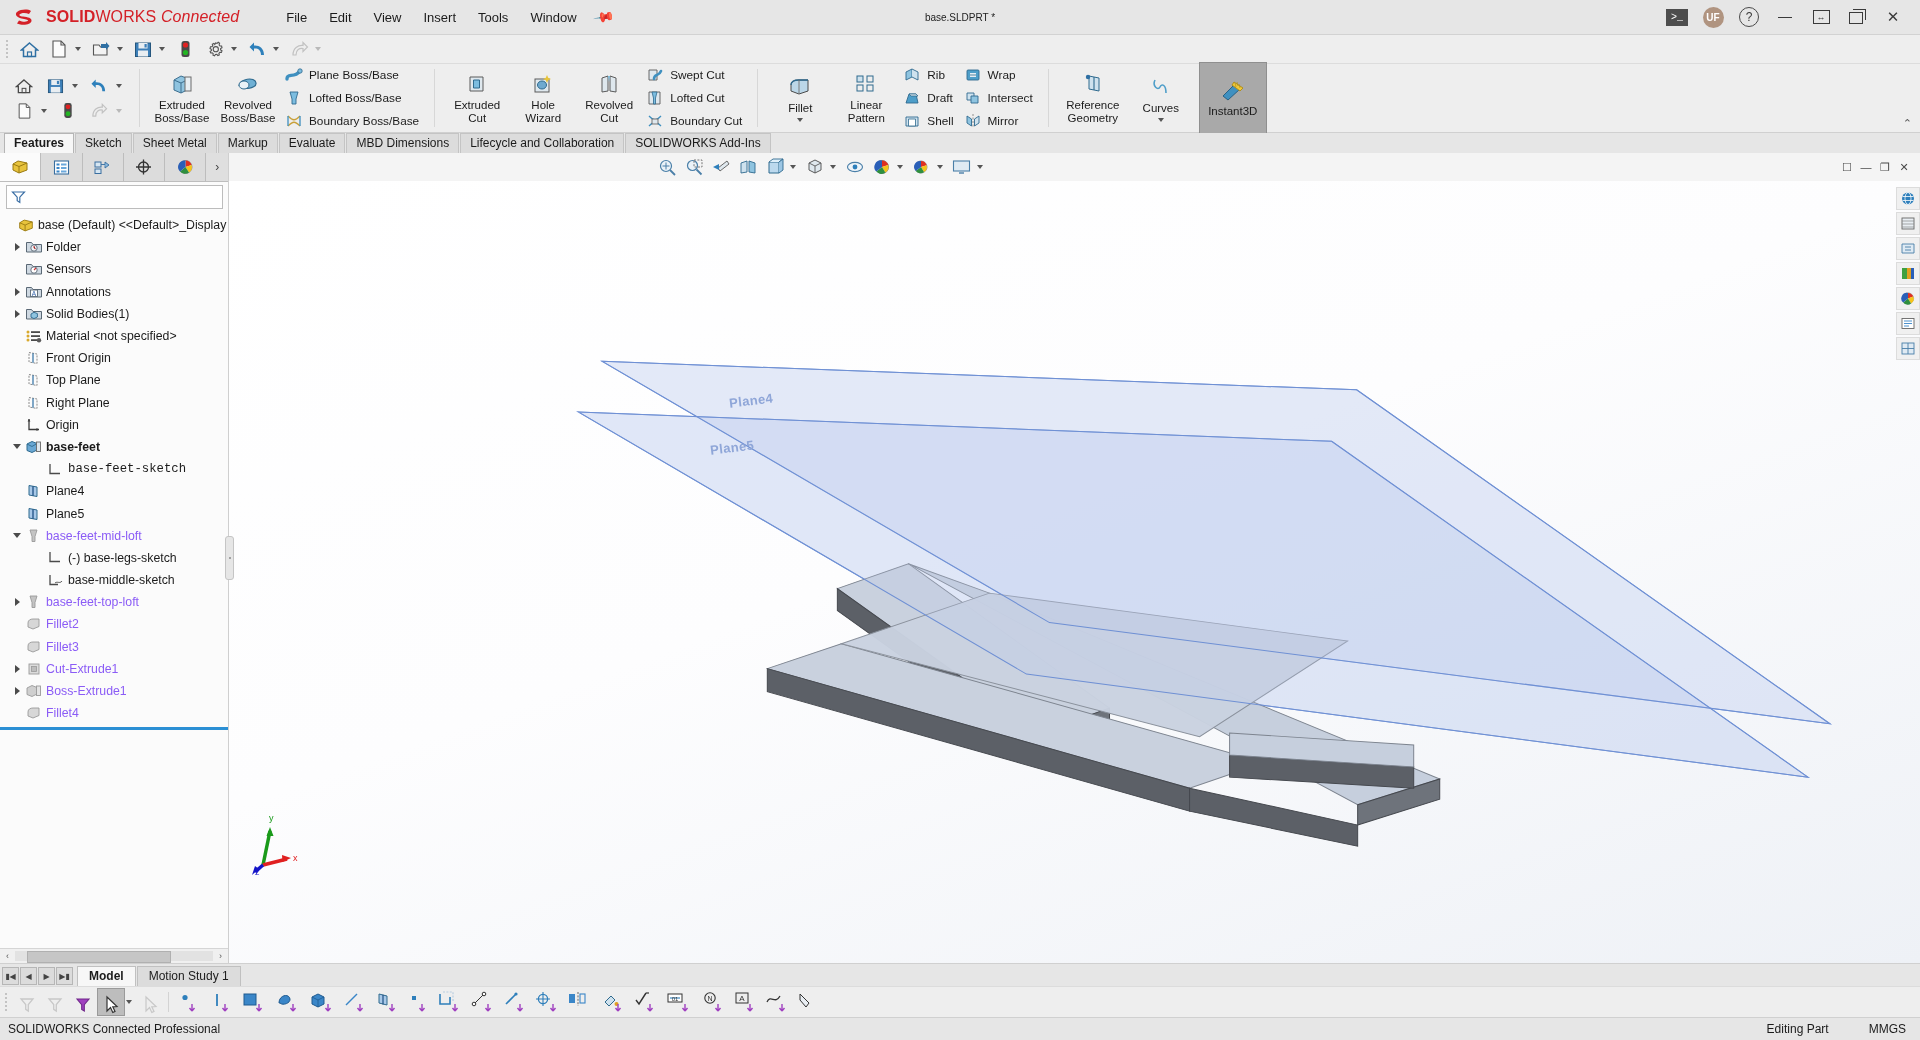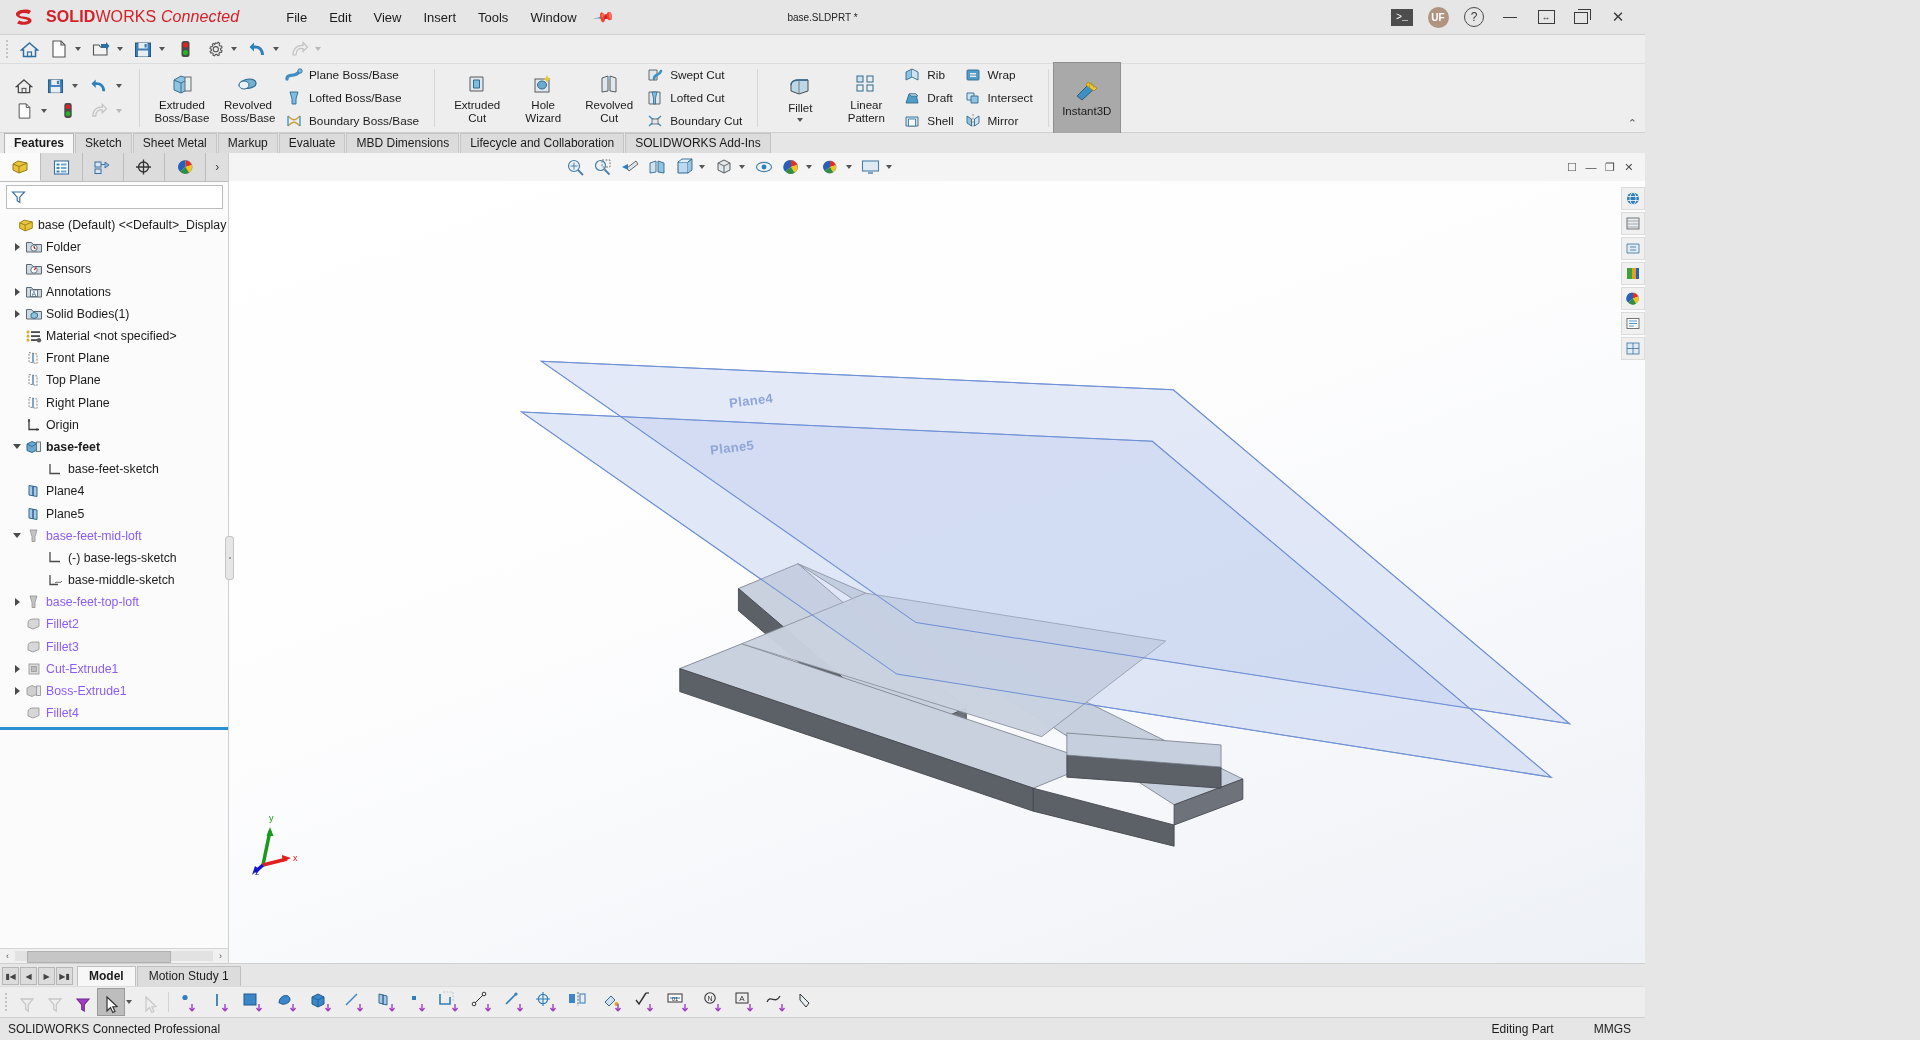--- a/index.html
+++ b/index.html
@@ -2,21 +2,21 @@
 <html><head>
 <meta charset="utf-8">
 <style>
   html,body{margin:0;padding:0;}
   body{
     width:1920px;height:1040px;overflow:hidden;
     font-family:"Liberation Sans","DejaVu Sans",sans-serif;
     font-size:12.5px;color:#1b1b1b;background:#e6e6e6;
     -webkit-font-smoothing:antialiased;
   }
-  .app{width:1645px;height:1040px;display:flex;flex-direction:column;background:#e6e6e6;}
+  .app{width:1920px;height:1040px;display:flex;flex-direction:column;background:#e6e6e6;}
 
   
   .titlebar{height:34px;background:#e6e6e6;display:flex;align-items:center;
             position:relative;border-bottom:1px solid #d2d2d2;flex:0 0 34px;}
   .brand{display:flex;align-items:center;margin-left:14px;gap:6px;}
   .brand-txt{font-size:16px;color:#d42027;font-weight:bold;letter-spacing:.1px;}
   .brand-txt .light{font-weight:400;}
   .brand-txt .conn{font-weight:400;font-style:italic;}
   .menubar{display:flex;align-items:center;margin-left:36px;gap:0;}
   .menubar .mi{padding:3px 11px;font-size:13px;color:#1b1b1b;cursor:default;}
@@ -508,20 +508,42 @@
                   <path d="M9 1 L9 15" stroke="#777" stroke-width=".8" stroke-dasharray="2 1.5"></path>
                 </svg>
             </span>
             <span>Mirror</span>
           </div>
         </div>
       </div>
 
       <div class="cmdsep"></div>
 
+      <div class="cmdgroup">
+        <div class="bigbtn" style="width:66px;">
+          <div class="ic">
+            <svg width="24" height="22" viewBox="0 0 24 22">
+              <path d="M8 3 L18 5 L18 18 L8 16 Z" fill="#cfe2ee" stroke="#2f6a8e" stroke-width="1"></path>
+              <path d="M13 4 L13 17" stroke="#2f6a8e" stroke-width="1.1"></path>
+              <circle cx="7" cy="4" r="2.2" fill="#2e6fa3"></circle>
+            </svg>
+          </div>
+          <span>Reference</span>
+          <span>Geometry</span>
+        </div>
+        <div class="bigbtn">
+          <div class="ic">
+            <svg width="24" height="22" viewBox="0 0 24 22">
+              <path d="M6 4 C3 10, 9 15, 11 11 C13 7, 17 9, 17 17" fill="none" stroke="#4e9ec9" stroke-width="1.6"></path>
+            </svg>
+          </div>
+          <span>Curves</span>
+          <span class="caret" style="margin:2px auto 0;"></span>
+        </div>
+      </div>
 
       <div class="cmdgroup" style="padding:0;">
         <div class="bigbtn active" style="width:62px;height:62px;justify-content:center;">
           <div class="ic">
             <svg width="28" height="24" viewBox="0 0 28 24">
               <path d="M4 18 L16 6 L21 11 L9 22 Z" fill="#3f90c0" stroke="#2a6184" stroke-width="1"></path>
               <path d="M15 4 L24 10 L21 13 L13 7 Z" fill="#f0c93c" stroke="#b08f1c" stroke-width="1"></path>
               <path d="M16 5 L17 9 M18 4 L19 8 M20 6 L21 10" stroke="#b08f1c" stroke-width=".7"></path>
             </svg>
           </div>
@@ -678,21 +700,21 @@
           <div class="tlabel">Material &lt;not specified&gt;</div>
         </div>
 
         <div class="tnode" style="padding-left:24px;">
           <div class="ticon">
             <svg width="17" height="16" viewBox="0 0 17 16">
                 <path d="M4 2.5 L12 4 L12 13.5 L4 12 Z" fill="none" stroke="#8b8b8b" stroke-width="1" stroke-dasharray="2 1.2"></path>
                 <path d="M8 3.2 L8 12.8" stroke="#2e6fa3" stroke-width="1.2"></path>
               </svg>
           </div>
-          <div class="tlabel">Front Plane</div>
+          <div class="tlabel">Front Origin</div>
         </div>
 
         <div class="tnode" style="padding-left:24px;">
           <div class="ticon">
             <svg width="17" height="16" viewBox="0 0 17 16">
                 <path d="M4 2.5 L12 4 L12 13.5 L4 12 Z" fill="none" stroke="#8b8b8b" stroke-width="1" stroke-dasharray="2 1.2"></path>
                 <path d="M8 3.2 L8 12.8" stroke="#2e6fa3" stroke-width="1.2"></path>
               </svg>
           </div>
           <div class="tlabel">Top Plane</div>
@@ -726,21 +748,21 @@
           <div class="ticon">
             <svg width="18" height="16" viewBox="0 0 18 16">
                 <path d="M2 5 L7 2.5 L12 4.5 L12 11 L7 13.5 L2 11.5 Z" fill="#6aa8d4" stroke="#2f6a8e" stroke-width="1"></path>
                 <path d="M2 5 L7 7.5 L12 4.5" fill="none" stroke="#2f6a8e" stroke-width=".9"></path>
                 <rect x="11.5" y="3" width="4" height="9.5" fill="#dfe8ee" stroke="#6b6b6b" stroke-width=".9"></rect>
               </svg>
           </div>
           <div class="tlabel">base-feet</div>
         </div>
 
-        <div class="tnode" style="padding-left:46px;">
+        <div class="tnode" style="padding-left:46px;font-family:Liberation Mono, monospace;">
           <div class="ticon">
             <svg width="17" height="15" viewBox="0 0 17 15">
                 <path d="M3 2 L3 11.5 L13 11.5" fill="none" stroke="#4a4a4a" stroke-width="1.3"></path>
               </svg>
           </div>
           <div class="tlabel">base-feet-sketch</div>
         </div>
 
         <div class="tnode" style="padding-left:24px;">
           <div class="ticon">

